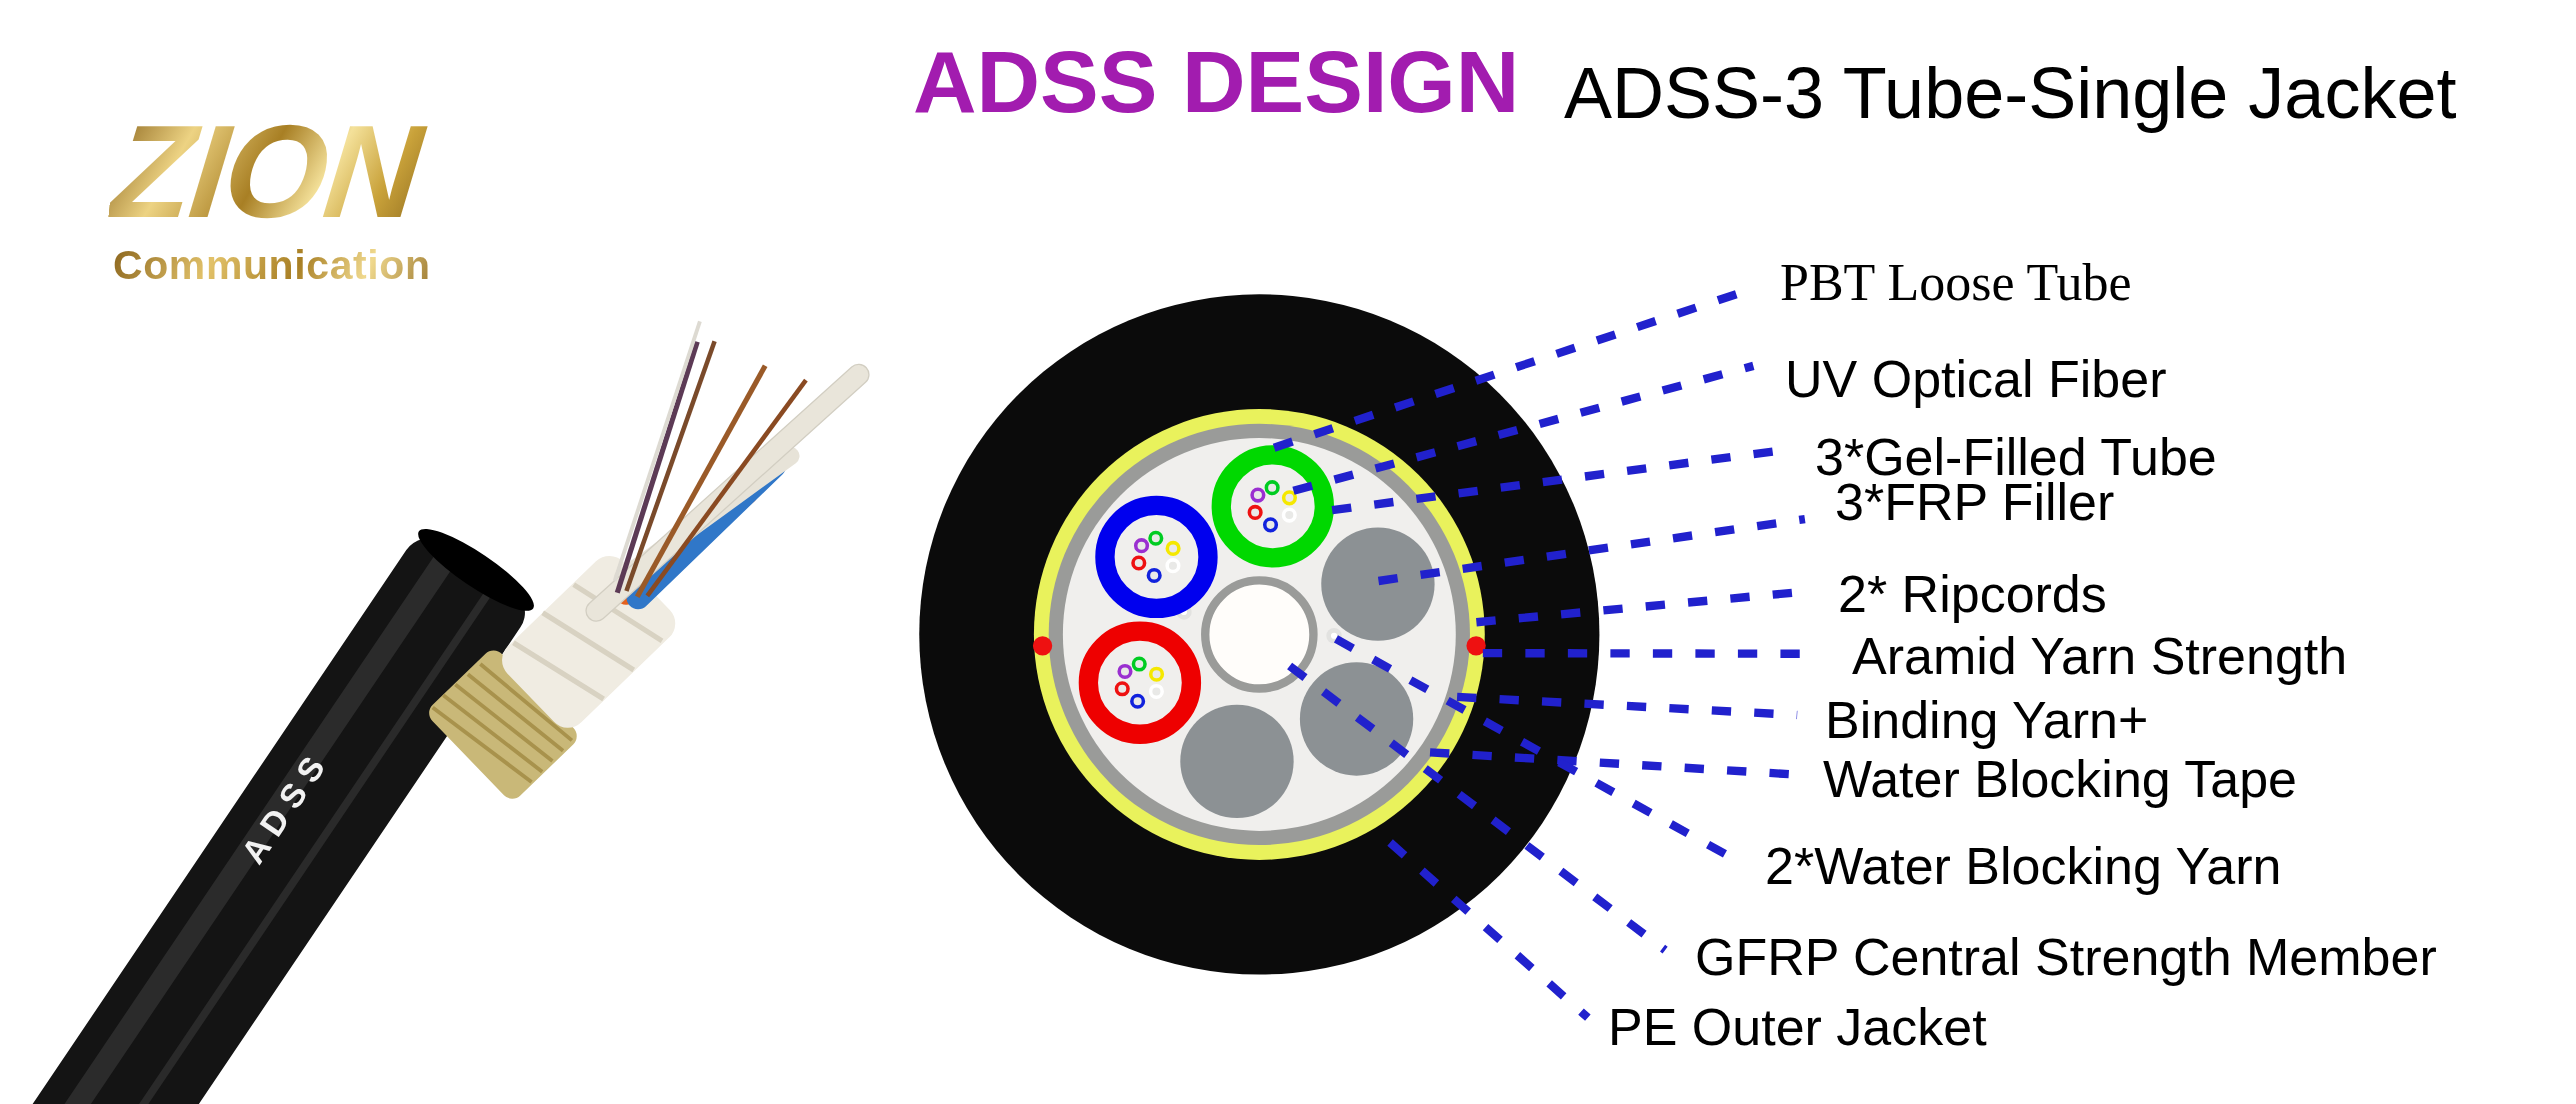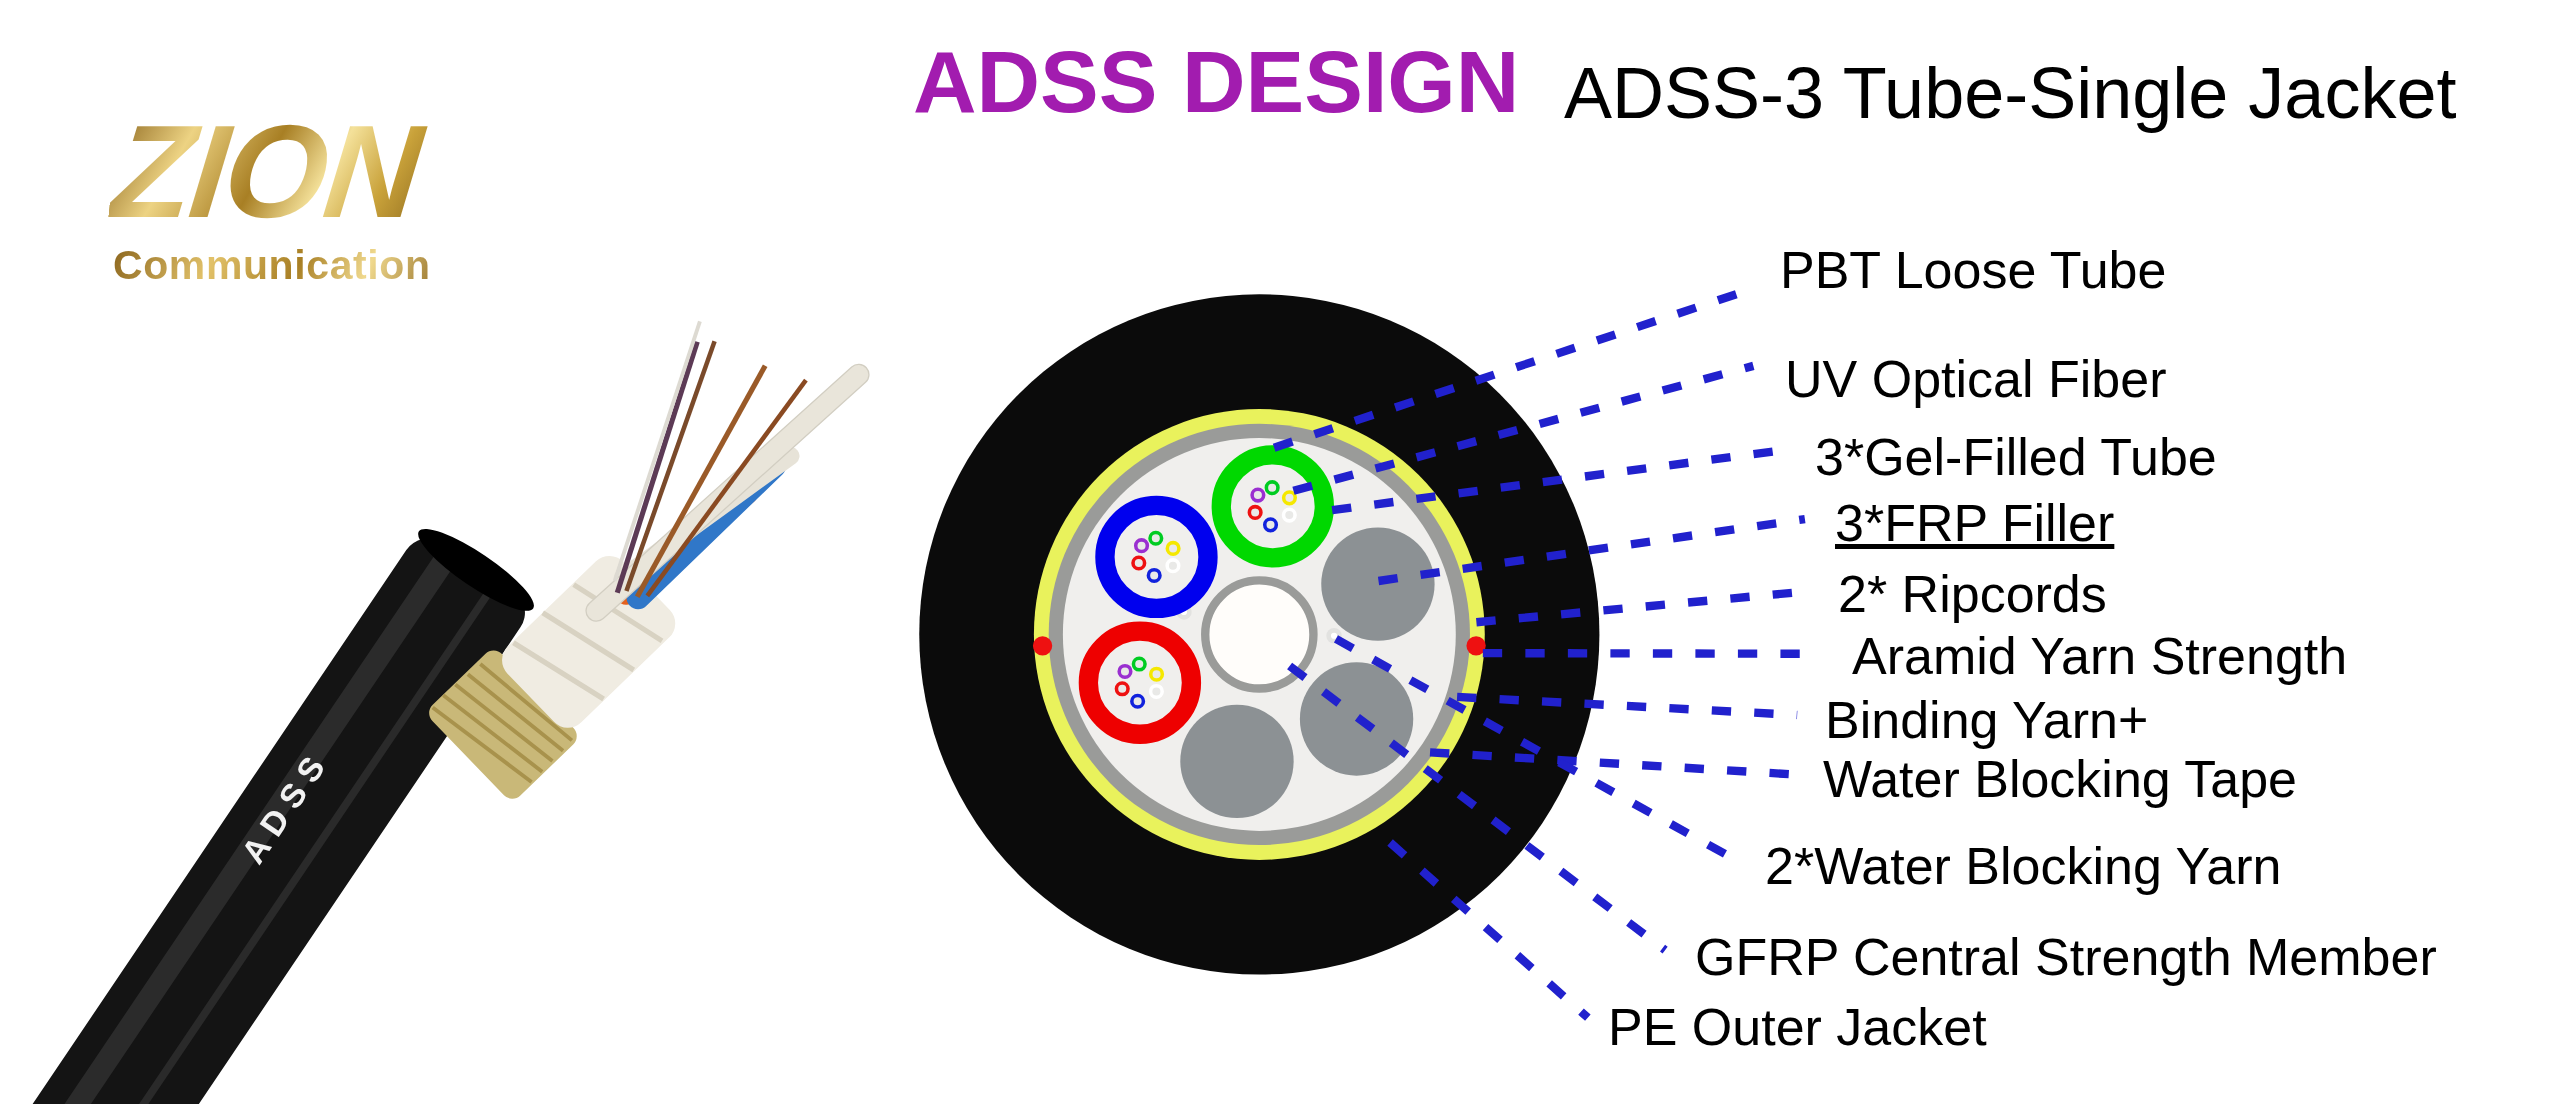--- a/index.html
+++ b/index.html
@@ -123,24 +123,24 @@
       <line x1="2292" y1="966" x2="2808" y2="918" stroke="#2121cd" stroke-width="13" stroke-dasharray="30 36"></line>
       <line x1="2302" y1="1014" x2="2818" y2="1015" stroke="#2121cd" stroke-width="13" stroke-dasharray="30 36"></line>
       <line x1="2262" y1="1082" x2="2790" y2="1110" stroke="#2121cd" stroke-width="13" stroke-dasharray="30 36"></line>
       <line x1="2220" y1="1168" x2="2796" y2="1203" stroke="#2121cd" stroke-width="13" stroke-dasharray="30 36"></line>
       <line x1="2074" y1="992" x2="2700" y2="1338" stroke="#2121cd" stroke-width="13" stroke-dasharray="30 36"></line>
       <line x1="2002" y1="1034" x2="2585" y2="1475" stroke="#2121cd" stroke-width="13" stroke-dasharray="30 36"></line>
       <line x1="2158" y1="1308" x2="2465" y2="1580" stroke="#2121cd" stroke-width="13" stroke-dasharray="30 36"></line>
     </svg>
 
   <div id="labels">
-      <div class="dlabel" style="left: 1780px; top: 270px;">PBT Loose Tube</div>
+      <div class="dlabel" style="left: 1780px; top: 282px; font-family: Liberation Serif, serif;">PBT Loose Tube</div>
       <div class="dlabel" style="left: 1785px; top: 379px;">UV Optical Fiber</div>
       <div class="dlabel" style="left: 1815px; top: 457px;">3*Gel-Filled Tube</div>
-      <div class="dlabel" style="left: 1835px; top: 523px; text-decoration: underline;">3*FRP Filler</div>
+      <div class="dlabel" style="left: 1835px; top: 502px;">3*FRP Filler</div>
       <div class="dlabel" style="left: 1838px; top: 594px;">2* Ripcords</div>
       <div class="dlabel" style="left: 1843px; top: 656px; margin-left: 9px;">Aramid Yarn Strength</div>
       <div class="dlabel" style="left: 1825px; top: 720px;">Binding Yarn+</div>
       <div class="dlabel" style="left: 1823px; top: 779px;">Water Blocking Tape</div>
       <div class="dlabel" style="left: 1765px; top: 866px;">2*Water Blocking Yarn</div>
       <div class="dlabel" style="left: 1695px; top: 957px;">GFRP Central Strength Member</div>
       <div class="dlabel" style="left: 1608px; top: 1027px;">PE Outer Jacket</div>
     </div>
 
 </div>

